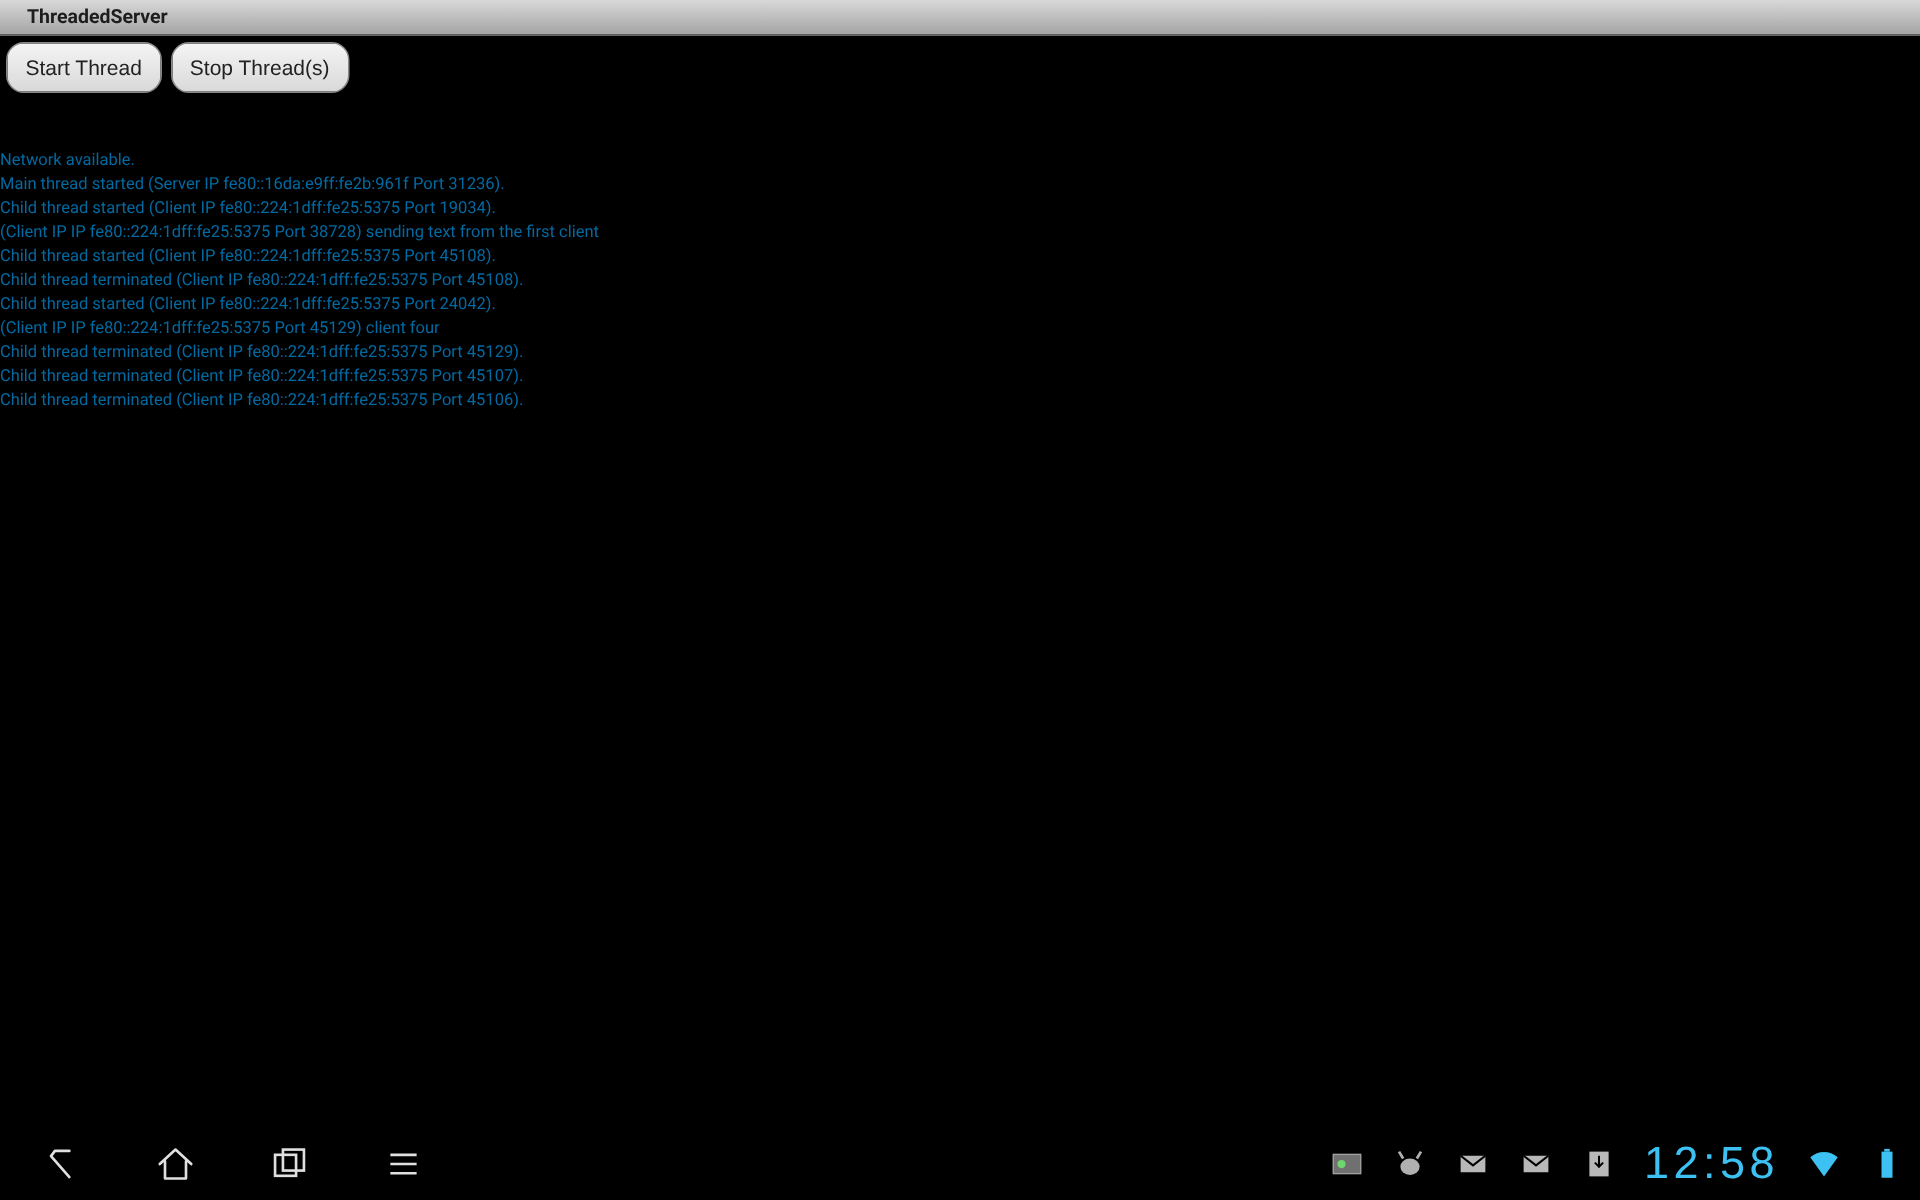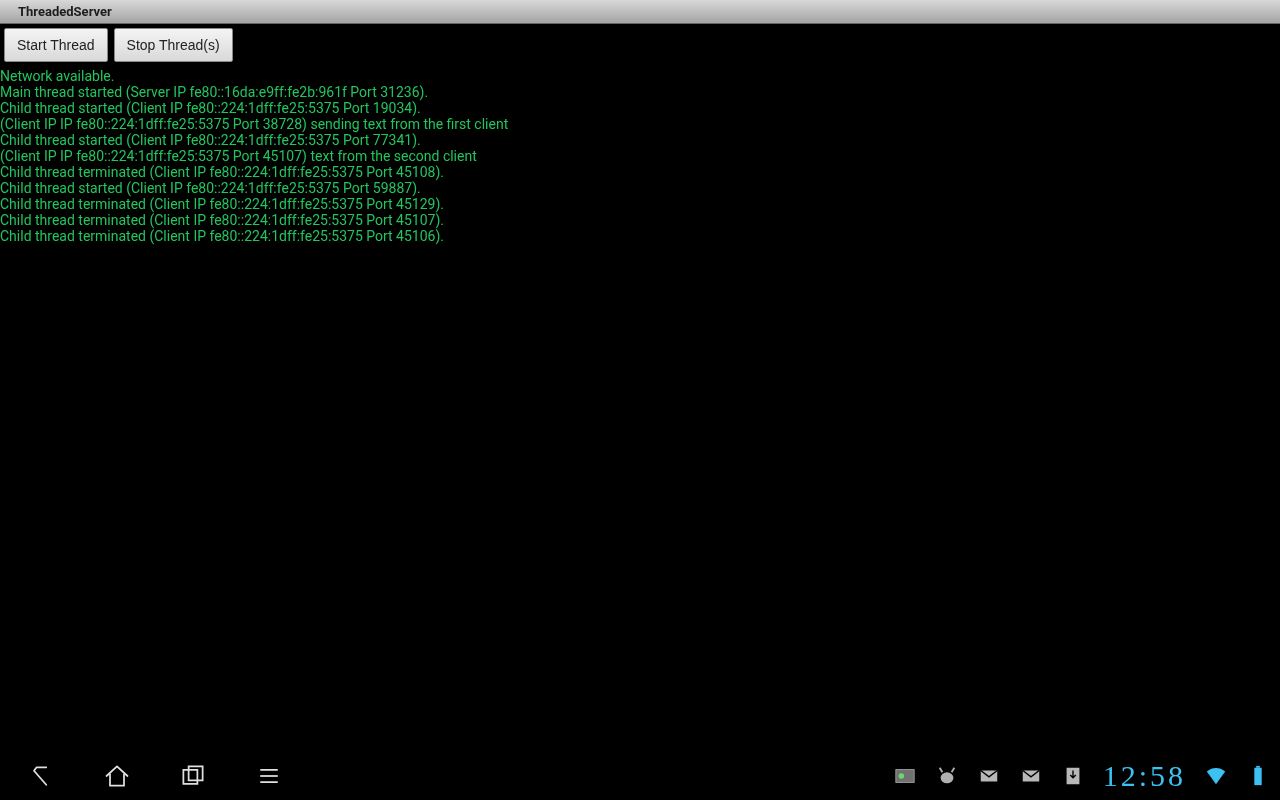--- a/index.html
+++ b/index.html
@@ -17,55 +17,56 @@
   }
   .toolbar {
     background:#000;
     padding:4px 4px 4px 4px;
     display:flex;
     gap:6px;
   }
   .btn {
     background:linear-gradient(to bottom,#f4f4f4,#d9d9d9);
     border:1px solid #888;
-    border-radius:2px;
+    border-radius:12px;
     color:#222;
     font-size:14px;
     padding:8px 12px;
     cursor:pointer;
     min-height:34px;
   }
   .log {
     background:#000;
-    color:#22c55e;
-    font-size:14px;
+    color:#0369a1;
+    font-size:11px;
     line-height:16px;
     padding:2px 0 0 0;
     font-family:"Roboto","Droid Sans",Arial,sans-serif;
     height:calc(800px - 24px - 44px - 48px);
     overflow:hidden;
+    margin-top:31px;
   }
   .log div { white-space:pre; }
   .navbar {
     position:absolute;
     left:0; bottom:0;
     width:1280px; height:48px;
     background:#000;
     display:flex;
     align-items:center;
     justify-content:space-between;
   }
   .nav-left { display:flex; align-items:center; gap:46px; padding-left:26px; }
   .nav-right { display:flex; align-items:center; gap:18px; padding-right:10px; }
   .nav-icon { width:30px; height:30px; display:flex; align-items:center; justify-content:center; cursor:pointer; }
   .nav-icon svg { width:28px; height:28px; stroke:#e0e0e0; fill:none; stroke-width:2; }
   .status-icon { width:24px; height:24px; display:flex; align-items:center; justify-content:center; }
   .status-icon svg { width:22px; height:22px; }
   .clock {
-    font-family:Liberation Serif, serif;
+    font-family:Liberation Sans, sans-serif;
     font-size:30px;
     letter-spacing:3px;
     color:#3cc1f2;
     display:flex;
     align-items:center;
   }
   .wifi svg path { fill:#3cc1f2; }
   .battery svg rect { fill:#3cc1f2; }
 </style>
 </head>
@@ -78,24 +79,24 @@
 <div class="toolbar">
   <button class="btn">Start Thread</button>
   <button class="btn">Stop Thread(s)</button>
 </div>
 
 <div class="log" id="log">
     <div>Network available.</div>
     <div>Main thread started (Server IP fe80::16da:e9ff:fe2b:961f Port 31236).</div>
     <div>Child thread started (Client IP fe80::224:1dff:fe25:5375 Port 19034).</div>
     <div>(Client IP IP fe80::224:1dff:fe25:5375 Port 38728) sending text from the first client</div>
-    <div>Child thread started (Client IP fe80::224:1dff:fe25:5375 Port 77341).</div>
-    <div>(Client IP IP fe80::224:1dff:fe25:5375 Port 45107) text from the second client</div>
+    <div>Child thread started (Client IP fe80::224:1dff:fe25:5375 Port 45108).</div>
     <div>Child thread terminated (Client IP fe80::224:1dff:fe25:5375 Port 45108).</div>
-    <div>Child thread started (Client IP fe80::224:1dff:fe25:5375 Port 59887).</div>
+    <div>Child thread started (Client IP fe80::224:1dff:fe25:5375 Port 24042).</div>
+    <div>(Client IP IP fe80::224:1dff:fe25:5375 Port 45129) client four</div>
     <div>Child thread terminated (Client IP fe80::224:1dff:fe25:5375 Port 45129).</div>
     <div>Child thread terminated (Client IP fe80::224:1dff:fe25:5375 Port 45107).</div>
     <div>Child thread terminated (Client IP fe80::224:1dff:fe25:5375 Port 45106).</div>
   </div>
 
 <div class="navbar">
   <div class="nav-left">
     <div class="nav-icon">
       <svg viewBox="0 0 32 32">
           <path d="M22 6 C22 6 11 6 11 6 C 8 10 8 10 8 10 L 22 26" stroke-linejoin="round" stroke-linecap="round"></path>

